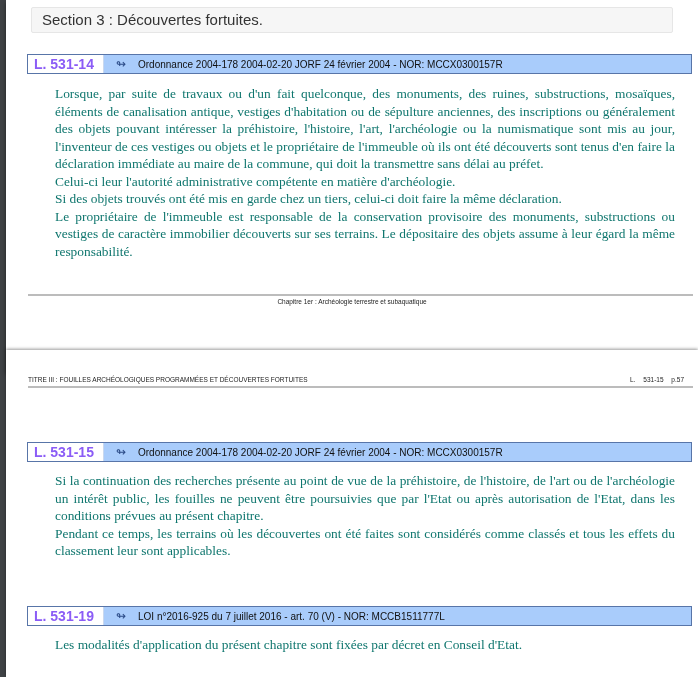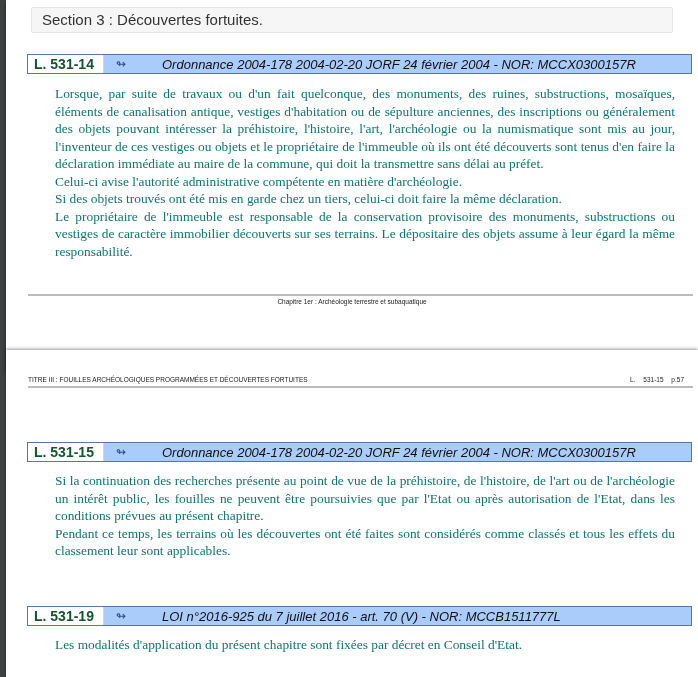--- a/index.html
+++ b/index.html
@@ -29,26 +29,26 @@
     position: absolute; left: 21px; width: 665px; height: 20px;
     background: #a9ccfb; border: 1px solid #5875a8;
     box-sizing: border-box;
     display: flex; align-items: center;
     font-family: "Liberation Sans", sans-serif;
   }
   .article-num {
     background: #ffffff; height: 100%;
     display: flex; align-items: center;
     padding: 0 9px 0 6px;
-    font-weight: bold; font-size: 14px; color: #14532d;
+    font-weight: bold; font-size: 14px; color: #8b5cf6;
     border-right: 1px solid #c9d8ef;
     box-sizing: border-box;
   }
   .article-arrow { color: #2a4a86; font-size: 12px; margin-left: 12px; margin-right: 12px; }
-  .article-ref { font-style: italic; font-size: 13px; color: #111; margin-left: 24px; }
+  .article-ref { font-size: 10px; color: #111; }
 
   .body-text {
     position: absolute; left: 49px; width: 620px;
     font-family: "Liberation Serif", serif; font-size: 13.4px; line-height: 17.5px;
     color: #0f766e; text-align: justify;
   }
   .body-text p { margin: 0; }
   .body-text p.last { text-align-last: left; }
 
   .rule { position: absolute; left: 22px; width: 665px; height: 2px; background: #bcbcbc; }
@@ -75,21 +75,21 @@
   </div>
 
   <div class="article-bar" style="top:54px;">
     <span class="article-num">L. 531-14</span>
     <span class="article-arrow">↬</span>
     <span class="article-ref">Ordonnance 2004-178 2004-02-20 JORF 24 février 2004 - NOR: MCCX0300157R</span>
   </div>
 
   <div class="body-text" style="top:85px;">
     <p class="last">Lorsque, par suite de travaux ou d'un fait quelconque, des monuments, des ruines, substructions, mosaïques, éléments de canalisation antique, vestiges d'habitation ou de sépulture anciennes, des inscriptions ou généralement des objets pouvant intéresser la préhistoire, l'histoire, l'art, l'archéologie ou la numismatique sont mis au jour, l'inventeur de ces vestiges ou objets et le propriétaire de l'immeuble où ils ont été découverts sont tenus d'en faire la déclaration immédiate au maire de la commune, qui doit la transmettre sans délai au préfet.</p>
-    <p class="last">Celui-ci avise l'autorité administrative compétente en matière d'archéologie.</p>
+    <p class="last">Celui-ci leur l'autorité administrative compétente en matière d'archéologie.</p>
     <p class="last">Si des objets trouvés ont été mis en garde chez un tiers, celui-ci doit faire la même déclaration.</p>
     <p class="last">Le propriétaire de l'immeuble est responsable de la conservation provisoire des monuments, substructions ou vestiges de caractère immobilier découverts sur ses terrains. Le dépositaire des objets assume à leur égard la même responsabilité.</p>
   </div>
 
   <div class="rule" style="top:294px;"></div>
   <div class="footer-text" style="top:298px;">Chapitre 1er : Archéologie terrestre et subaquatique</div>
 </div>
 
 <div class="page" id="page-b">
   <div class="header-left" style="top:26px;">TITRE III : FOUILLES ARCHÉOLOGIQUES PROGRAMMÉES ET DÉCOUVERTES FORTUITES</div>

